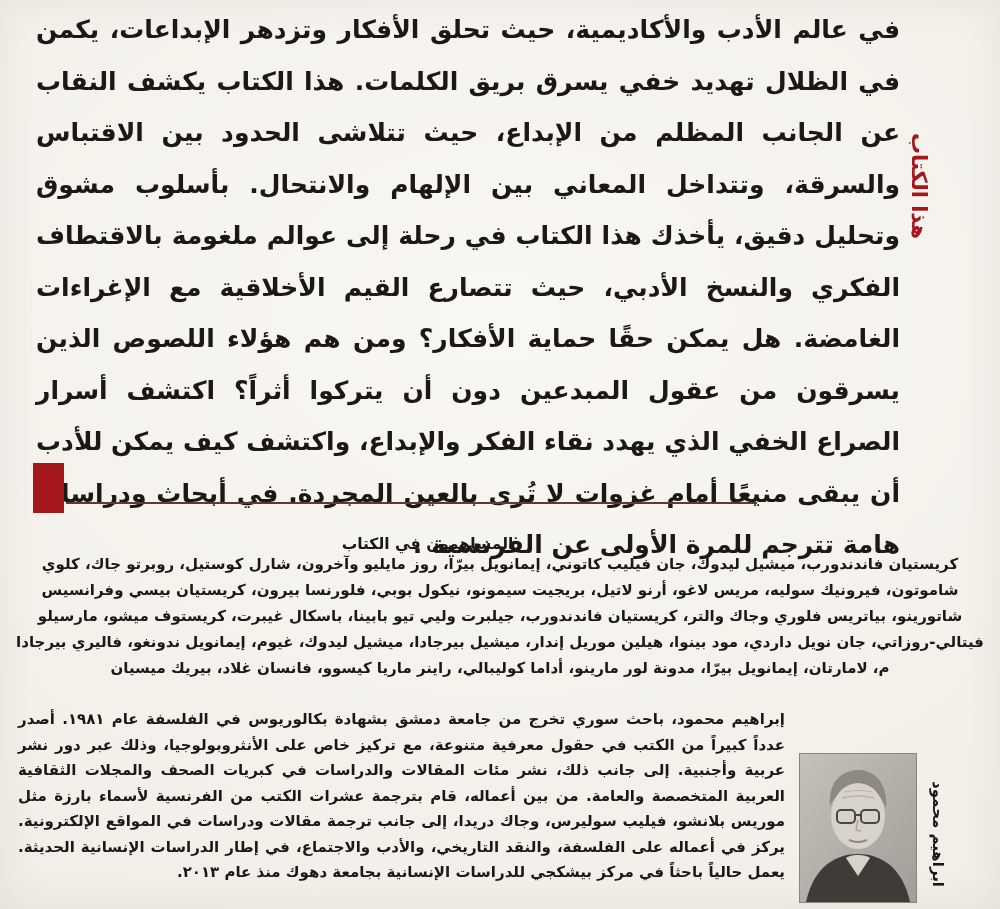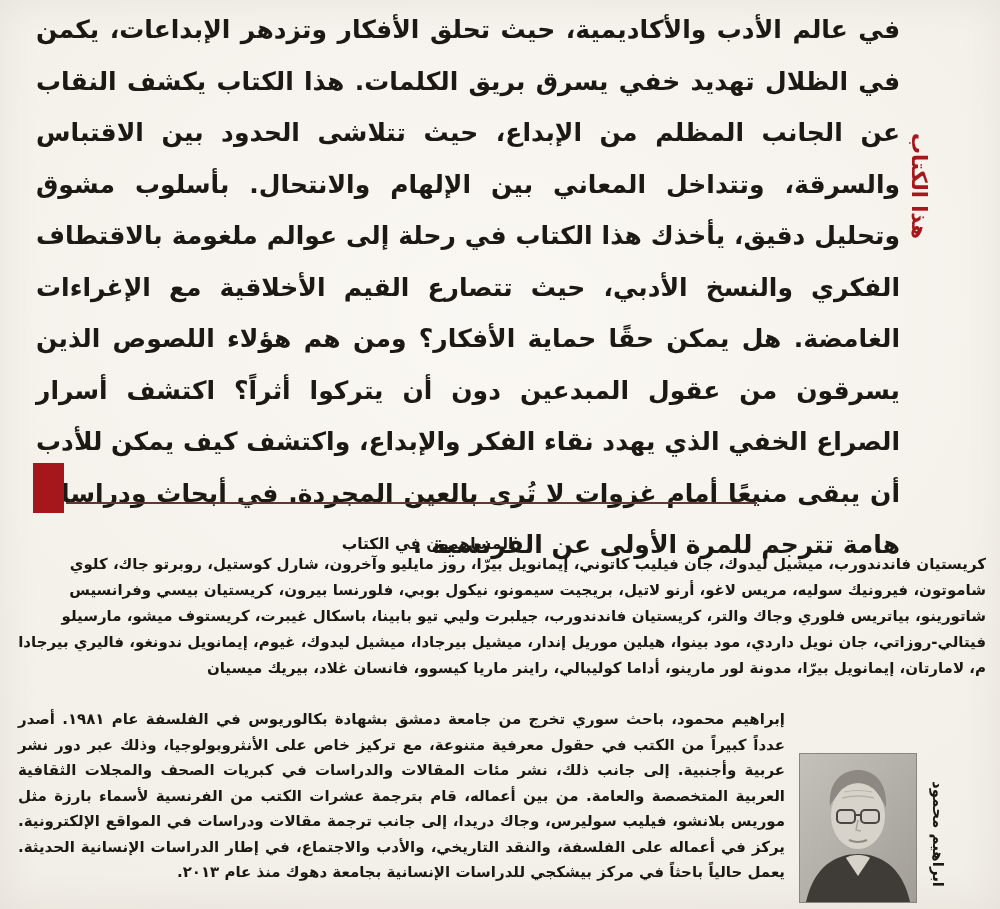--- a/index.html
+++ b/index.html
@@ -78,21 +78,21 @@
     text-align: center;
     font-size: 15.5px;
     font-weight: bold;
   }
   .contrib-names {
     position: absolute;
     top: 551px;
     left: 14px;
     right: 14px;
     margin: 0;
-    text-align: right;
+    text-align: center;
     font-size: 15px;
     font-weight: bold;
     line-height: 26px;
   }
 
   
   .bio {
     position: absolute;
     top: 707px;
     right: 15px;

